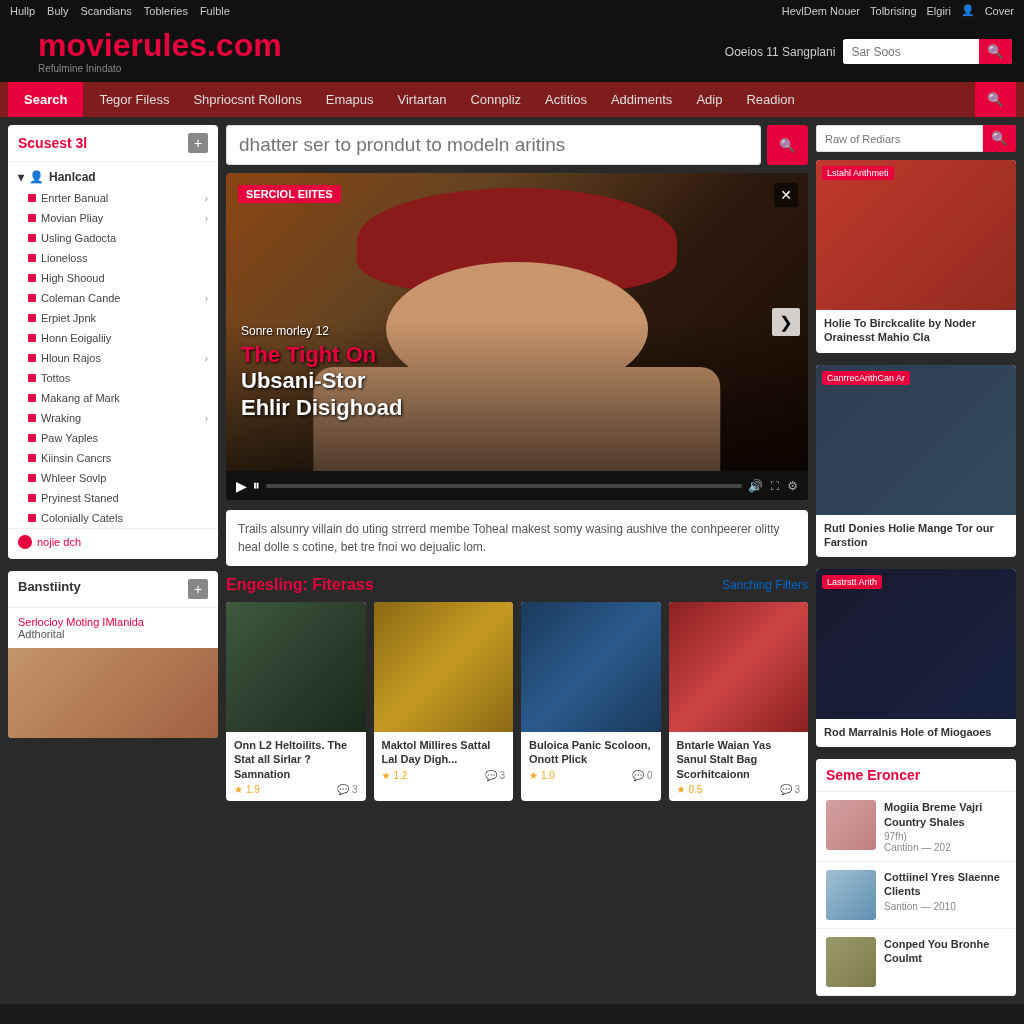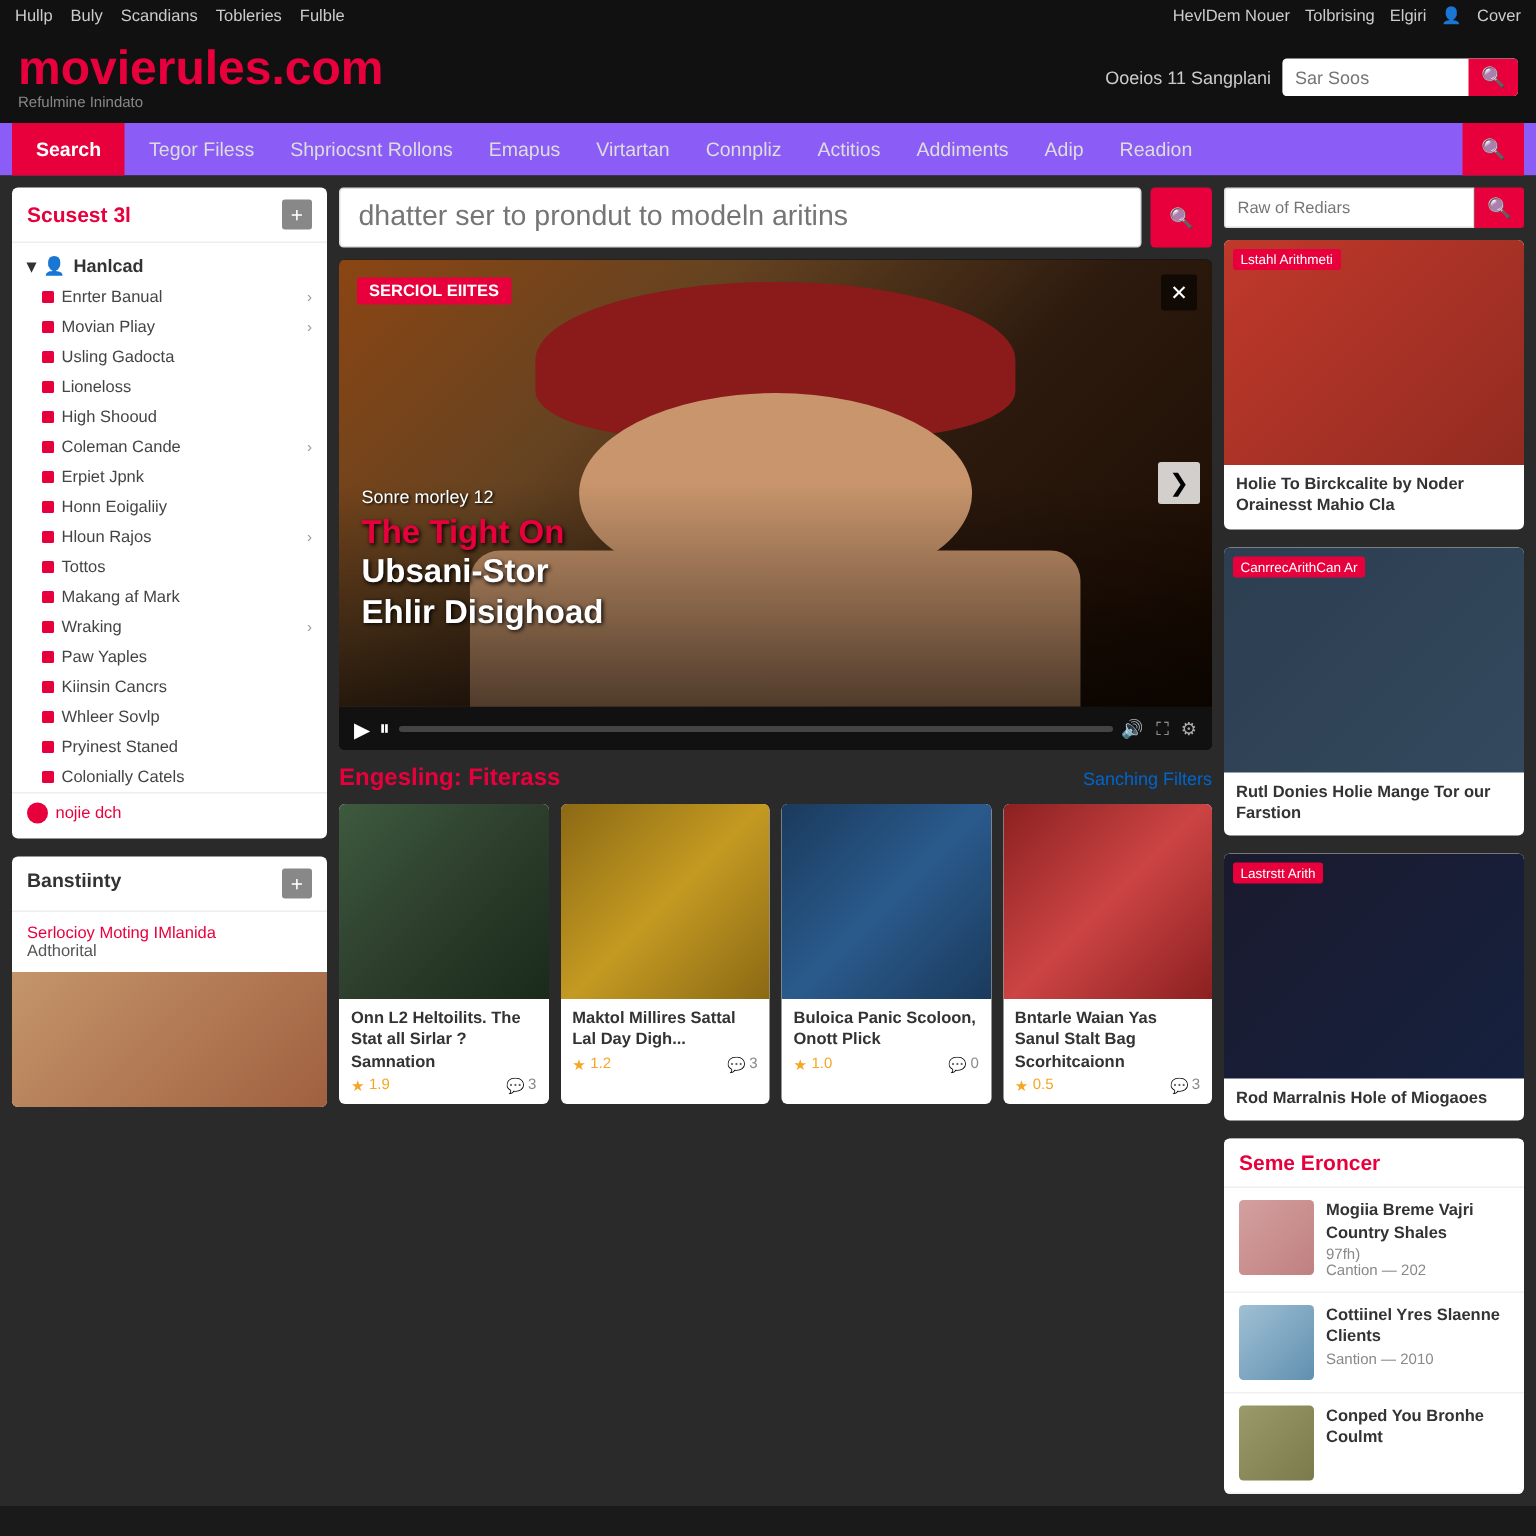--- a/index.html
+++ b/index.html
@@ -5,32 +5,32 @@
     * { margin: 0; padding: 0; box-sizing: border-box; }
     body { font-family: Arial, sans-serif; background: #1a1a1a; color: #333; font-size: 13px; width: 1024px; min-height: 1024px; overflow-x: hidden; }
 
     
     .top-bar { background: #111; color: #ccc; font-size: 11px; padding: 4px 10px; display: flex; justify-content: space-between; align-items: center; text-align: center; }
     .top-bar-left { display: flex; gap: 12px; }
     .top-bar-right { display: flex; gap: 10px; align-items: center; }
 
     
     .header { background: #111; padding: 8px 12px; display: flex; justify-content: space-between; align-items: center; }
-    .logo { display: flex; flex-direction: column; }
+    .logo { display: flex; flex-direction: column; margin-left: 26px; }
     .logo-main { font-size: 32px; font-weight: bold; color: #fff; line-height: 1; }
     .logo-main span { color: #e8003d; }
     .logo-sub { font-size: 10px; color: #888; margin-top: 2px; }
     .header-right { display: flex; align-items: center; gap: 8px; }
     .header-info { color: #ccc; font-size: 12px; }
     .header-search { display: flex; align-items: center; background: #fff; border-radius: 3px; overflow: hidden; }
-    .header-search input { border: none; outline: none; padding: 5px 8px; font-size: 12px; width: 124px; }
+    .header-search input { border: none; outline: none; padding: 5px 8px; font-size: 12px; width: 136px; }
     .header-search button { background: #e8003d; border: none; color: #fff; padding: 5px 8px; cursor: pointer; }
 
     
-    .nav { background: #8b5cf6; display: flex; padding: 0 8px; }
+    .nav { background: #7f1d1d; display: flex; padding: 0 8px; }
     .nav-btn { background: #e8003d; color: #fff; border: none; padding: 10px 16px; font-size: 13px; font-weight: bold; cursor: pointer; margin-right: 4px; }
     .nav-item { color: #ddd; padding: 10px 12px; font-size: 13px; cursor: pointer; white-space: nowrap; }
     .nav-search-icon { margin-left: auto; background: #e8003d; color: #fff; border: none; padding: 10px 12px; cursor: pointer; }
 
     
     .main-layout { display: flex; gap: 0; padding: 8px; background: #2a2a2a; min-height: 840px; }
 
     
     .sidebar-left { width: 210px; min-width: 210px; display: flex; flex-direction: column; gap: 8px; }
     .sidebar-box { background: #fff; border-radius: 4px; overflow: hidden; }
@@ -313,20 +313,21 @@
         <button class="vid-ctrl-btn">⏸</button>
         <div class="vid-progress"></div>
         <div class="vid-icons">
           <span class="vid-icon">🔊</span>
           <span class="vid-icon">⛶</span>
           <span class="vid-icon">⚙</span>
         </div>
       </div>
     </div>
 
+    <div class="video-desc">Trails alsunry villain do uting strrerd membe Toheal makest somy wasing aushive the conhpeerer olitty heal dolle s cotine, bet tre fnoi wo dejualic lom.</div>
 
     <div class="trending-header">
       <span class="trending-title">Engesling: Fiterass</span>
       <span class="trending-filter">Sanching Filters</span>
     </div>
     <div class="movies-grid">
       <div class="movie-card">
         <div class="movie-poster movie-poster-1"></div>
         <div class="movie-info">
           <div class="movie-title">Onn L2 Heltoilits. The Stat all Sirlar ? Samnation</div>

